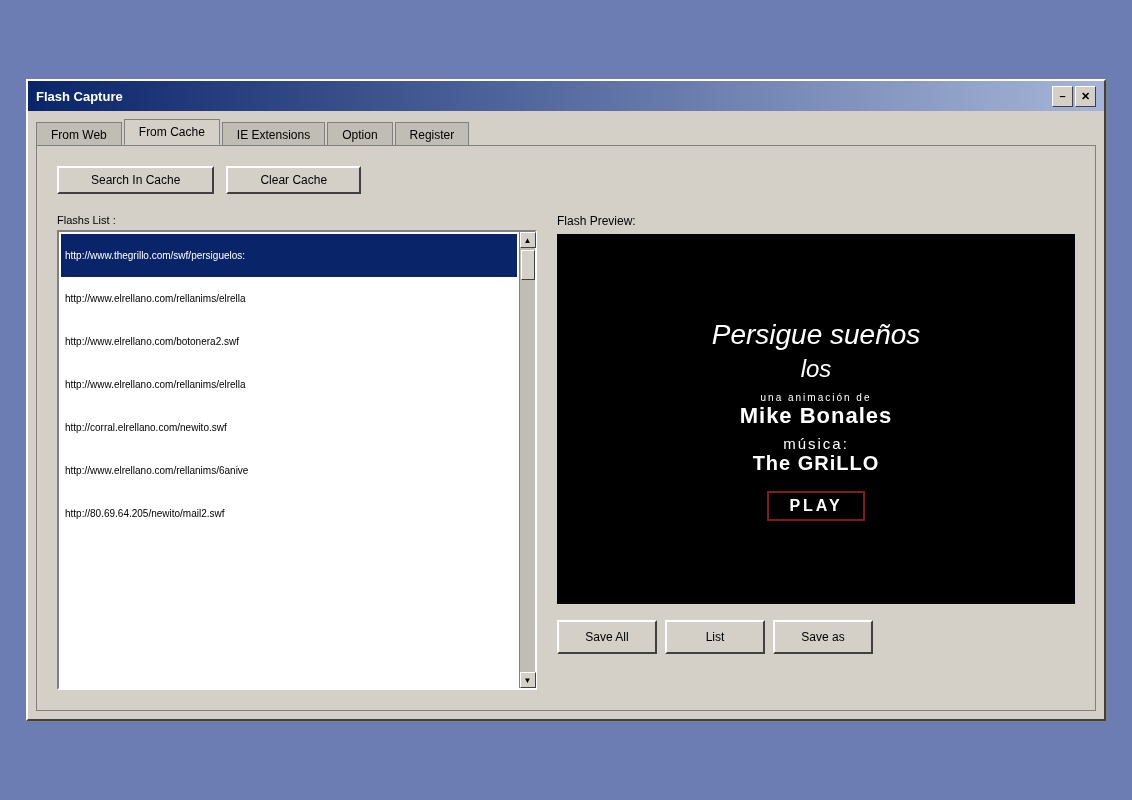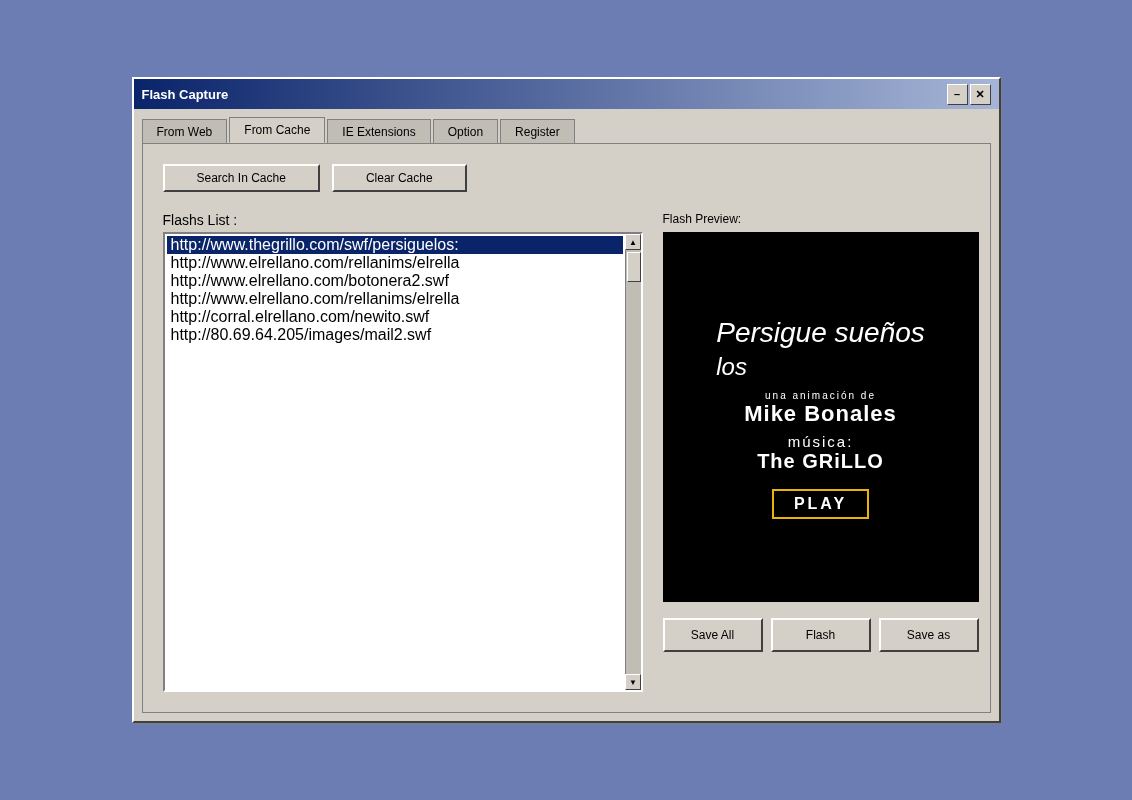--- a/index.html
+++ b/index.html
@@ -9,21 +9,21 @@
       font-size: 13px;
       display: flex;
       align-items: center;
       justify-content: center;
       width: 1132px;
       height: 800px;
       overflow: hidden;
     }
 
     .window {
-      width: 869px;
+      width: 1080px;
       background: #d4d0c8;
       border: 2px solid #ffffff;
       border-right-color: #404040;
       border-bottom-color: #404040;
       box-shadow: 1px 1px 0 #808080;
     }
 
     .title-bar {
       background: linear-gradient(to right, #0a246a, #a6b5d7);
       padding: 6px 8px;
@@ -61,21 +61,21 @@
     }
 
     .content-area {
       background: #d4d0c8;
       padding: 8px;
     }
 
     
     .tabs {
       display: flex;
-      align-items: flex-start;
+      align-items: center;
       margin-bottom: 0;
     }
 
     .tab {
       padding: 5px 14px;
       background: #d4d0c8;
       border: 1px solid #808080;
       border-bottom: none;
       cursor: pointer;
       font-size: 12px;
@@ -128,21 +128,21 @@
       display: flex;
       gap: 20px;
     }
 
     
     .flash-list-section {
       flex: 0 0 480px;
     }
 
     .section-label {
-      font-size: 14px;
+      font-size: 11px;
       margin-bottom: 4px;
       color: #000;
     }
 
     .listbox-wrapper {
       position: relative;
       border: 2px solid #808080;
       border-right-color: #ffffff;
       border-bottom-color: #ffffff;
       background: white;
@@ -150,22 +150,22 @@
       display: flex;
     }
 
     .listbox {
       flex: 1;
       overflow: hidden;
       padding: 2px;
     }
 
     .list-item {
-      padding: 0 4px;
-      font-size: 16px;
+      padding: 16px 4px;
+      font-size: 10px;
       color: #000;
       cursor: pointer;
       white-space: nowrap;
       overflow: hidden;
       text-overflow: ellipsis;
     }
 
     .list-item.selected {
       background: #0a246a;
       color: white;
@@ -286,21 +286,21 @@
       margin-top: 6px;
     }
 
     .preview-grillo {
       font-size: 20px;
       font-weight: bold;
       letter-spacing: 1px;
     }
 
     .preview-play-btn {
-      border: 2px solid #eab308;
+      border: 2px solid #7f1d1d;
       padding: 4px 20px;
       font-size: 16px;
       font-weight: bold;
       letter-spacing: 3px;
       margin-top: 16px;
       display: inline-block;
     }
 
     .save-buttons-row {
       display: flex;
@@ -320,21 +320,21 @@
       min-width: 100px;
     }
 
     .preview-title-block {
       display: flex;
       align-items: flex-start;
       justify-content: center;
     }
 
     .title-lines {
-      text-align: left;
+      text-align: center;
     }
   </style>
 </head>
 <body>
 
 <div class="window">
 
   <div class="title-bar">
     <span class="title-bar-text">Flash Capture</span>
     <div class="title-bar-buttons">
@@ -375,21 +375,22 @@
         <div class="flash-list-section">
           <div class="section-label">Flashs List :</div>
           <div class="listbox-wrapper">
             <div class="listbox">
 
             <div class="list-item selected">http://www.thegrillo.com/swf/persiguelos:</div>
                 <div class="list-item">http://www.elrellano.com/rellanims/elrella</div>
                 <div class="list-item">http://www.elrellano.com/botonera2.swf</div>
                 <div class="list-item">http://www.elrellano.com/rellanims/elrella</div>
                 <div class="list-item">http://corral.elrellano.com/newito.swf</div>
-                <div class="list-item">http://80.69.64.205/images/mail2.swf</div>
+                <div class="list-item">http://www.elrellano.com/rellanims/6anive</div>
+                <div class="list-item">http://80.69.64.205/newito/mail2.swf</div>
               </div>
             <div class="scrollbar">
               <div class="scroll-btn">▲</div>
               <div class="scroll-track">
                 <div class="scroll-thumb"></div>
               </div>
               <div class="scroll-btn">▼</div>
             </div>
           </div>
         </div>
@@ -421,20 +422,20 @@
                 <span>The GRiLLO</span>
               </div>
               <div class="preview-play-btn">
                 <span>PLAY</span>
               </div>
             </div>
           </div>
 
           <div class="save-buttons-row">
             <button class="save-btn">Save All</button>
-            <button class="save-btn">Flash</button>
+            <button class="save-btn">List</button>
             <button class="save-btn">Save as</button>
           </div>
         </div>
       </div>
     </div>
   </div>
 </div>
 
 </body></html>

